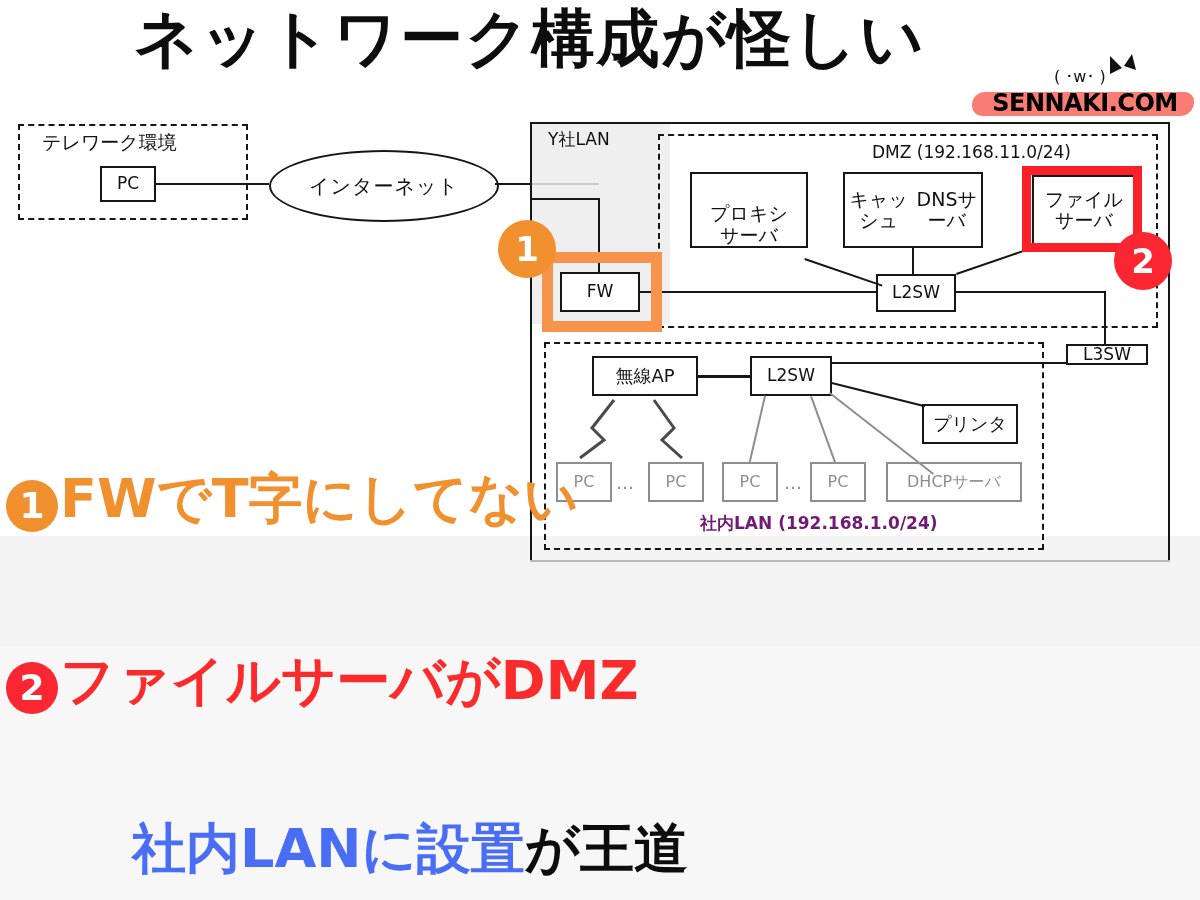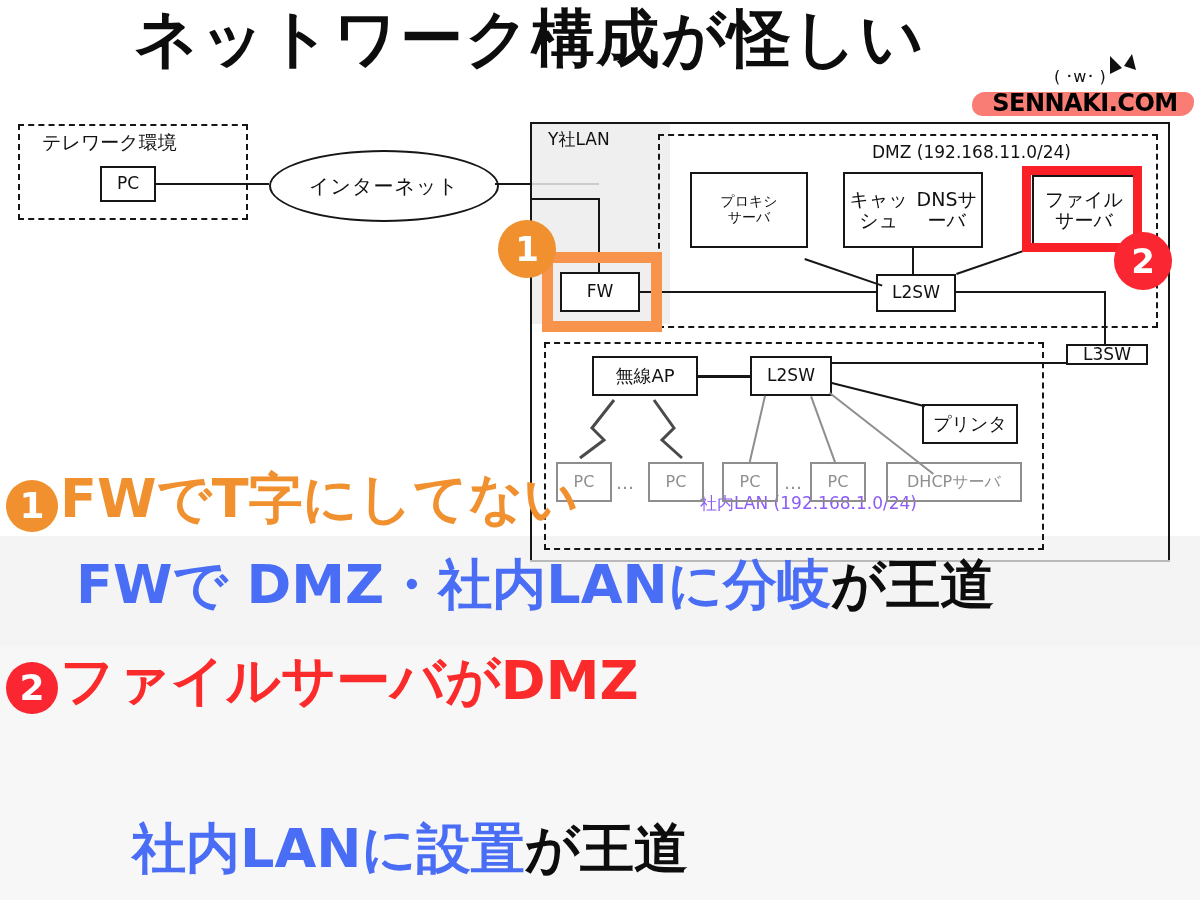--- a/index.html
+++ b/index.html
@@ -118,21 +118,21 @@
   <div class="shade" style="left:532px;top:124px;width:138px;height:200px;opacity:.85;"></div>
 
   <div class="lbl" style="left:548px;top:128px;font-size:17px;">Y社LAN</div>
 
   <div class="ln" style="left:530px;top:198px;width:70px;height:2px;"></div>
   <div class="ln" style="left:598px;top:198px;width:2px;height:76px;"></div>
 
   <div class="dash" style="left:658px;top:134px;width:500px;height:194px;"></div>
   <div class="lbl" style="left:872px;top:142px;font-size:17px;">DMZ (192.168.11.0/24)</div>
 
-  <div class="box" style="left:690px;top:172px;width:118px;height:76px;font-size:14px;flex-direction:column;">
+  <div class="box" style="left:690px;top:172px;width:118px;height:76px;font-size:19px;flex-direction:column;justify-content:flex-end;">
     <span>プロキシ</span>
     <span>サーバ</span>
   </div>
   <div class="box" style="left:843px;top:172px;width:140px;height:76px;font-size:19px;flex-direction:row;">
     <span>キャッシュ</span>
     <span>DNSサーバ</span>
   </div>
   <div class="box" style="left:1032px;top:175px;width:104px;height:70px;font-size:19px;flex-direction:column;">
     <span>ファイル</span>
     <span>サーバ</span>
@@ -147,21 +147,21 @@
   <div class="box" style="left:560px;top:272px;width:80px;height:40px;font-size:17px;">FW</div>
 
   <div class="ln" style="left:640px;top:291px;width:238px;height:2px;"></div>
 
   <div class="ln" style="left:956px;top:291px;width:150px;height:2px;"></div>
   <div class="ln" style="left:1104px;top:291px;width:2px;height:58px;"></div>
 
   <div class="box" style="left:1066px;top:344px;width:82px;height:21px;font-size:17px;">L3SW</div>
 
   <div class="dash" style="left:544px;top:342px;width:500px;height:208px;"></div>
-  <div class="lbl" style="left:700px;top:492px;font-size:17px;color:#8b5cf6;">社内LAN (192.168.1.0/24)</div>
+  <div class="lbl" style="left:700px;top:512px;font-size:17px;color:#701a75;font-weight:bold;">社内LAN (192.168.1.0/24)</div>
 
   <div class="box" style="left:592px;top:356px;width:106px;height:40px;font-size:18px;">無線AP</div>
 
   <div class="box" style="left:750px;top:356px;width:82px;height:40px;font-size:17px;">L2SW</div>
 
   <div class="ln" style="left:698px;top:375px;width:52px;height:3px;"></div>
 
   <div class="ln" style="left:832px;top:362px;width:234px;height:2px;"></div>
 
   <div class="box" style="left:922px;top:404px;width:96px;height:40px;font-size:18px;">プリンタ</div>
@@ -187,23 +187,20 @@
   <div class="hl-orange" style="left:542px;top:252px;width:120px;height:80px;"></div>
   <div class="badge badge-1" style="left:498px;top:220px;width:58px;height:58px;font-size:34px;">1</div>
 
   <div class="hl-red" style="left:1022px;top:166px;width:120px;height:86px;"></div>
   <div class="badge badge-2" style="left:1114px;top:232px;width:58px;height:58px;font-size:34px;">2</div>
 
   <div class="cap" style="left:6px;top:472px;font-size:54px;">
     <span class="capnum badge-1" style="width:52px;height:52px;line-height:52px;font-size:36px;margin-right:2px;position:relative;top:4px;">1</span><span class="cl-orange">FWでT字にしてない</span>
   </div>
 
-  <div class="cap" style="left:76px;top:558px;font-size:54px;">
-    <span class="cl-blue">FWで DMZ・社内LANに分岐</span><span class="cl-black">が王道</span>
-  </div>
 
   <div class="cap" style="left:6px;top:654px;font-size:54px;">
     <span class="capnum badge-2" style="width:52px;height:52px;line-height:52px;font-size:36px;margin-right:2px;position:relative;top:4px;">2</span><span class="cl-red">ファイルサーバがDMZ</span>
   </div>
 
 
   <div class="cap" style="left:132px;top:822px;font-size:54px;">
     <span class="cl-blue">社内LANに設置</span><span class="cl-black">が王道</span>
   </div>
 

